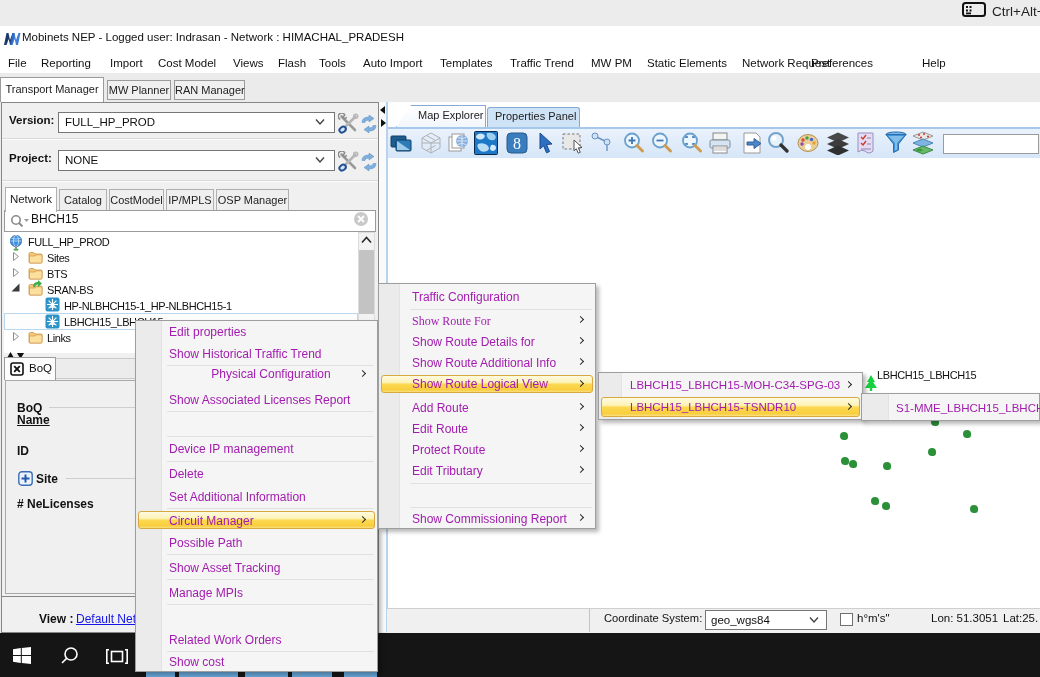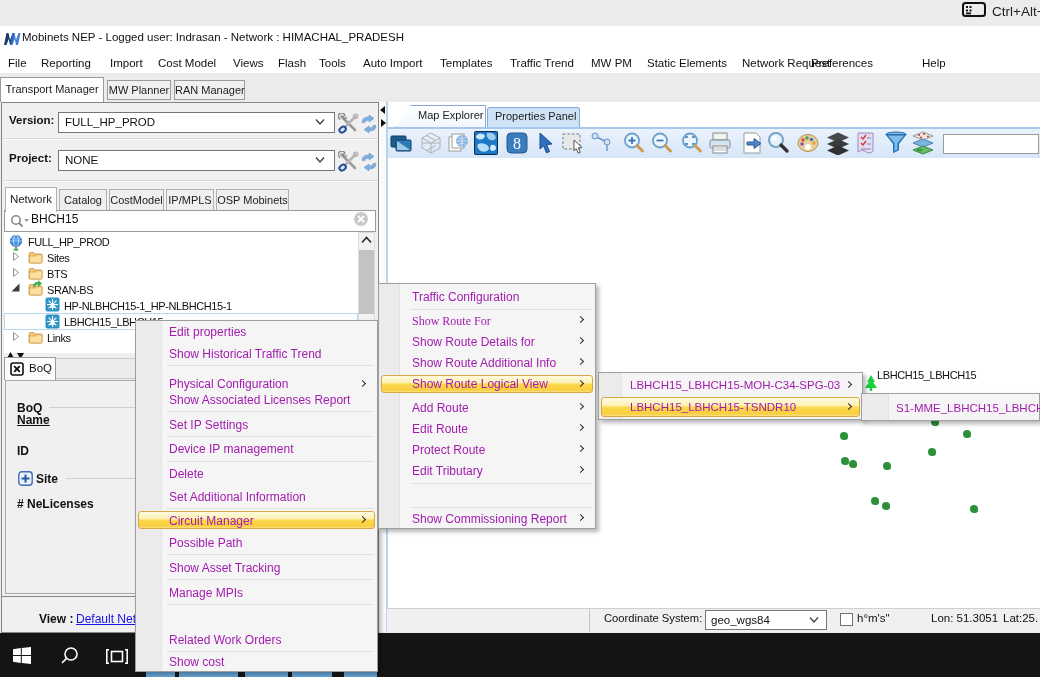--- a/index.html
+++ b/index.html
@@ -111,21 +111,21 @@
   </svg>
   <svg style="left:358px; top:50px;" width="18" height="18" viewBox="0 0 18 18">
     <path d="M2 7.5 Q2 2 9 2 L9 0 L14 3.5 L9 7 L9 5 Q5 5 5 7.5 Z" fill="#7fafdc" stroke="#5b8fc4" stroke-width="0.5"></path>
     <path d="M16 10.5 Q16 16 9 16 L9 18 L4 14.5 L9 11 L9 13 Q13 13 13 10.5 Z" fill="#7fafdc" stroke="#5b8fc4" stroke-width="0.5"></path>
   </svg>
   <div class="sep-h" style="top:77px;"></div>
   <div class="ltab" style="left:3px; top:84px; width:52px; height:25px; background:#fff; border-bottom:none; line-height:22px; z-index:2; font-size:11.5px;">Network</div>
   <div class="ltab" style="left:57px; top:86px; width:48px; height:22px; line-height:20px;">Catalog</div>
   <div class="ltab" style="left:107px; top:86px; width:55px; height:22px; line-height:20px;">CostModel</div>
   <div class="ltab" style="left:164px; top:86px; width:48px; height:22px; line-height:20px;">IP/MPLS</div>
-  <div class="ltab" style="left:214px; top:86px; width:73px; height:22px; line-height:20px;">OSP Mobinets</div>
+  <div class="ltab" style="left:214px; top:86px; width:73px; height:22px; line-height:20px;">OSP Manager</div>
 
   <div class="abs" style="left:2px; top:107px; width:372px; height:22px; background:#fff; border:1px solid #9b9b9b;"></div>
   <svg style="left:8px; top:111px;" width="20" height="14" viewBox="0 0 20 14">
     <circle cx="6" cy="6" r="4.2" fill="none" stroke="#8a8a8a" stroke-width="1.6"></circle>
     <line x1="9" y1="9" x2="12.5" y2="12.5" stroke="#8a8a8a" stroke-width="1.8"></line>
     <path d="M14 5 L19 5 L16.5 8 Z" fill="#9a9a9a"></path>
   </svg>
   <div class="abs" style="left:29px; top:109px; font-size:12px; color:#111;">BHCH15</div>
   <svg style="left:351px; top:108px;" width="16" height="16" viewBox="0 0 16 16">
     <circle cx="8" cy="8" r="7" fill="#c9c9c9"></circle>
@@ -406,24 +406,23 @@
 <div class="bluestrip" style="left:179px; width:59px;"></div>
 <div class="bluestrip" style="left:245px; width:43px;"></div>
 <div class="bluestrip" style="left:292px; width:40px;"></div>
 <div class="bluestrip" style="left:344px; width:33px;"></div>
 
 <div class="menu" style="left:135px; top:320px; width:243px; height:352px;">
   <div class="gutter"></div>
 <div class="mi" style="top:3.0px;">Edit properties</div>
 <div class="mi" style="top:25.0px;">Show Historical Traffic Trend</div>
 <div class="msep" style="top:44.0px;"></div>
-<div class="mi" style="top:55px;">Physical Configuration<span class="arr"></span></div>
+<div class="mi" style="top:45px;text-align:center;">Physical Configuration<span class="arr"></span></div>
 <div class="mi" style="top:71.0px;">Show Associated Licenses Report</div>
 <div class="msep" style="top:90.0px;"></div>
-<div class="mi" style="top:95.5px;">Set IP Settings</div>
 <div class="msep" style="top:115.0px;"></div>
 <div class="mi" style="top:120.0px;">Device IP management</div>
 <div class="msep" style="top:139.5px;"></div>
 <div class="mi" style="top:145.0px;">Delete</div>
 <div class="mi" style="top:168.0px;">Set Additional Information</div>
 <div class="msep" style="top:187.0px;"></div>
 <div class="hl" style="top:190.0px; height:18px;"></div>
 <div class="mi" style="top:191.5px;">Circuit Manager<span class="arr"></span></div>
 <div class="mi" style="top:214.0px;">Possible Path</div>
 <div class="msep" style="top:233.0px;"></div>

